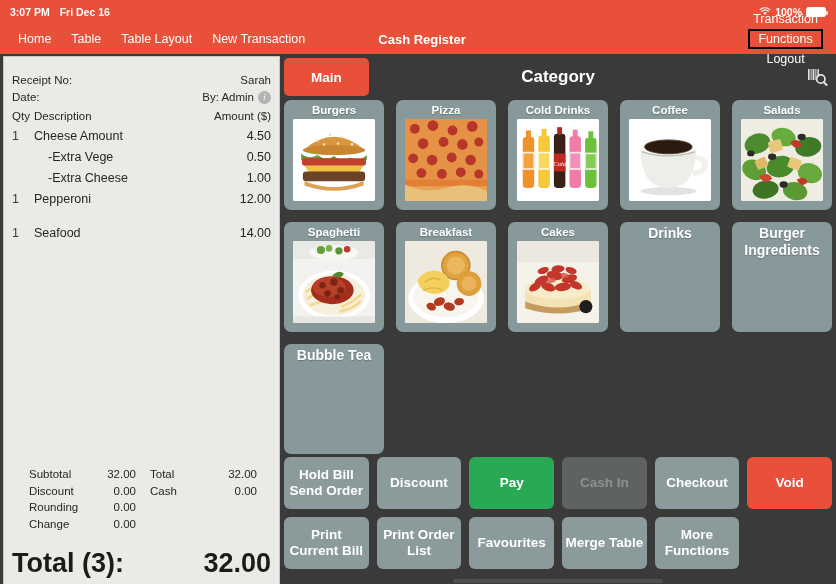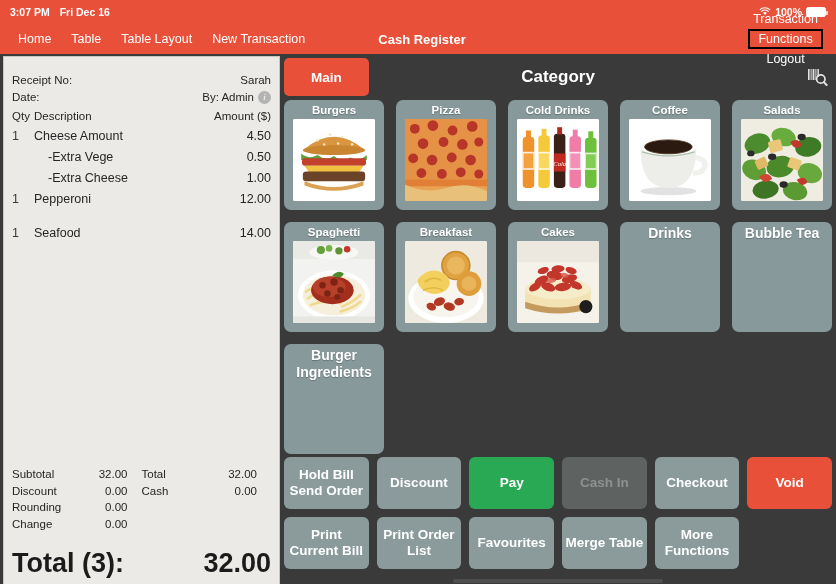--- a/index.html
+++ b/index.html
@@ -145,21 +145,21 @@
     line-height: 21px;
     font-size: 12.5px;
   }
   .item-row .i-qty { width: 22px; flex: none; color: #3a3a3a; }
   .item-row .i-desc { flex: 1; }
   .item-row .i-amt { text-align: right; font-weight: normal; }
   .item-row.mod .i-desc { padding-left: 14px; }
   .item-row.gap { margin-top: 13px; }
 
   .totals {
-    padding: 0 8px 2px 8px;
+    padding: 0 8px 2px 25px;
   }
   .tot-grid {
     display: flex;
   }
   .tot-col { width: 50%; }
   .tot-line {
     display: flex;
     line-height: 16.5px;
     font-size: 11.5px;
   }
@@ -680,25 +680,25 @@
             <circle cx="84" cy="80" r="8" fill="#1e1e1e"></circle>
           </svg>
         </div>
       </div>
 
       <div class="cat-tile text-only">
         <div class="cat-label">Drinks</div>
       </div>
 
       <div class="cat-tile text-only">
+        <div class="cat-label">Burger Ingredients</div>
+      </div>
+
+      <div class="cat-tile text-only">
         <div class="cat-label">Bubble Tea</div>
-      </div>
-
-      <div class="cat-tile text-only">
-        <div class="cat-label">Burger Ingredients</div>
       </div>
     </div>
 
     <div class="action-rows">
       <div class="action-row">
         <button class="act-btn">Hold Bill
 Send Order</button>
         <button class="act-btn">Discount</button>
         <button class="act-btn pay">Pay</button>
         <button class="act-btn disabled">Cash In</button>

